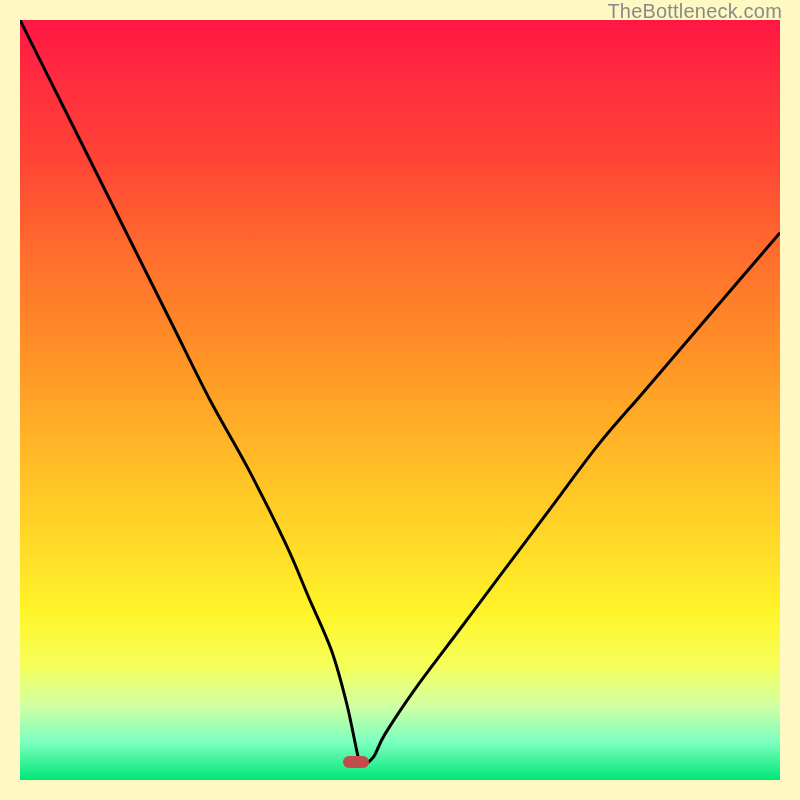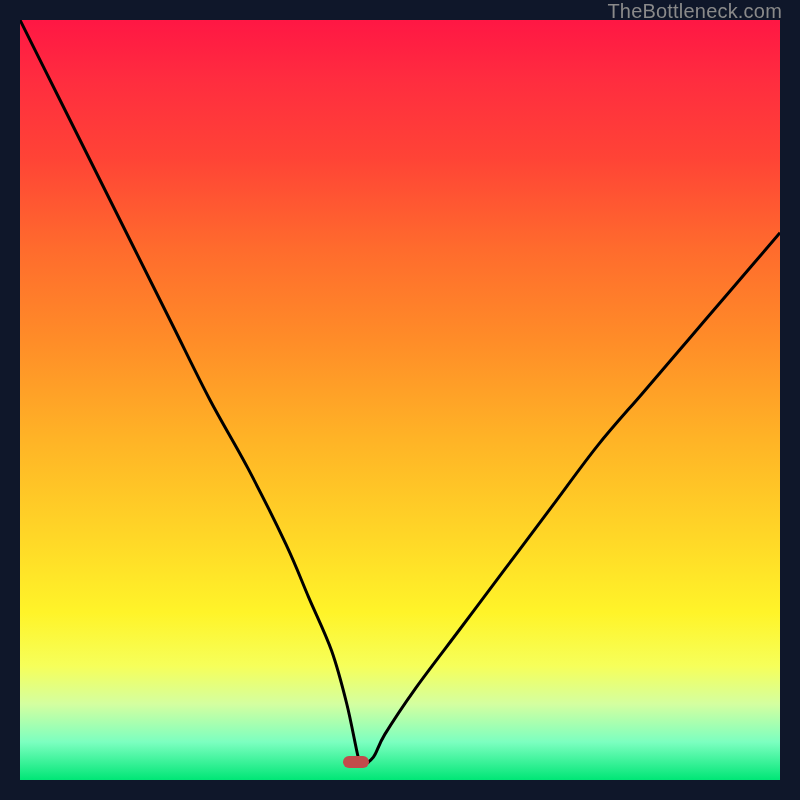--- a/index.html
+++ b/index.html
@@ -7,21 +7,21 @@
     padding: 0;
     width: 800px;
     height: 800px;
     background: #000000;
     overflow: hidden;
   }
   .frame {
     position: relative;
     width: 800px;
     height: 800px;
-    background: #0f172a;
+    background: #fef9c3;
   }
   .plot {
     position: absolute;
     left: 20px;
     top: 20px;
     width: 760px;
     height: 760px;
     background: linear-gradient(to bottom,
       #ff1744 0%,
       #ff2d3f 8%,

